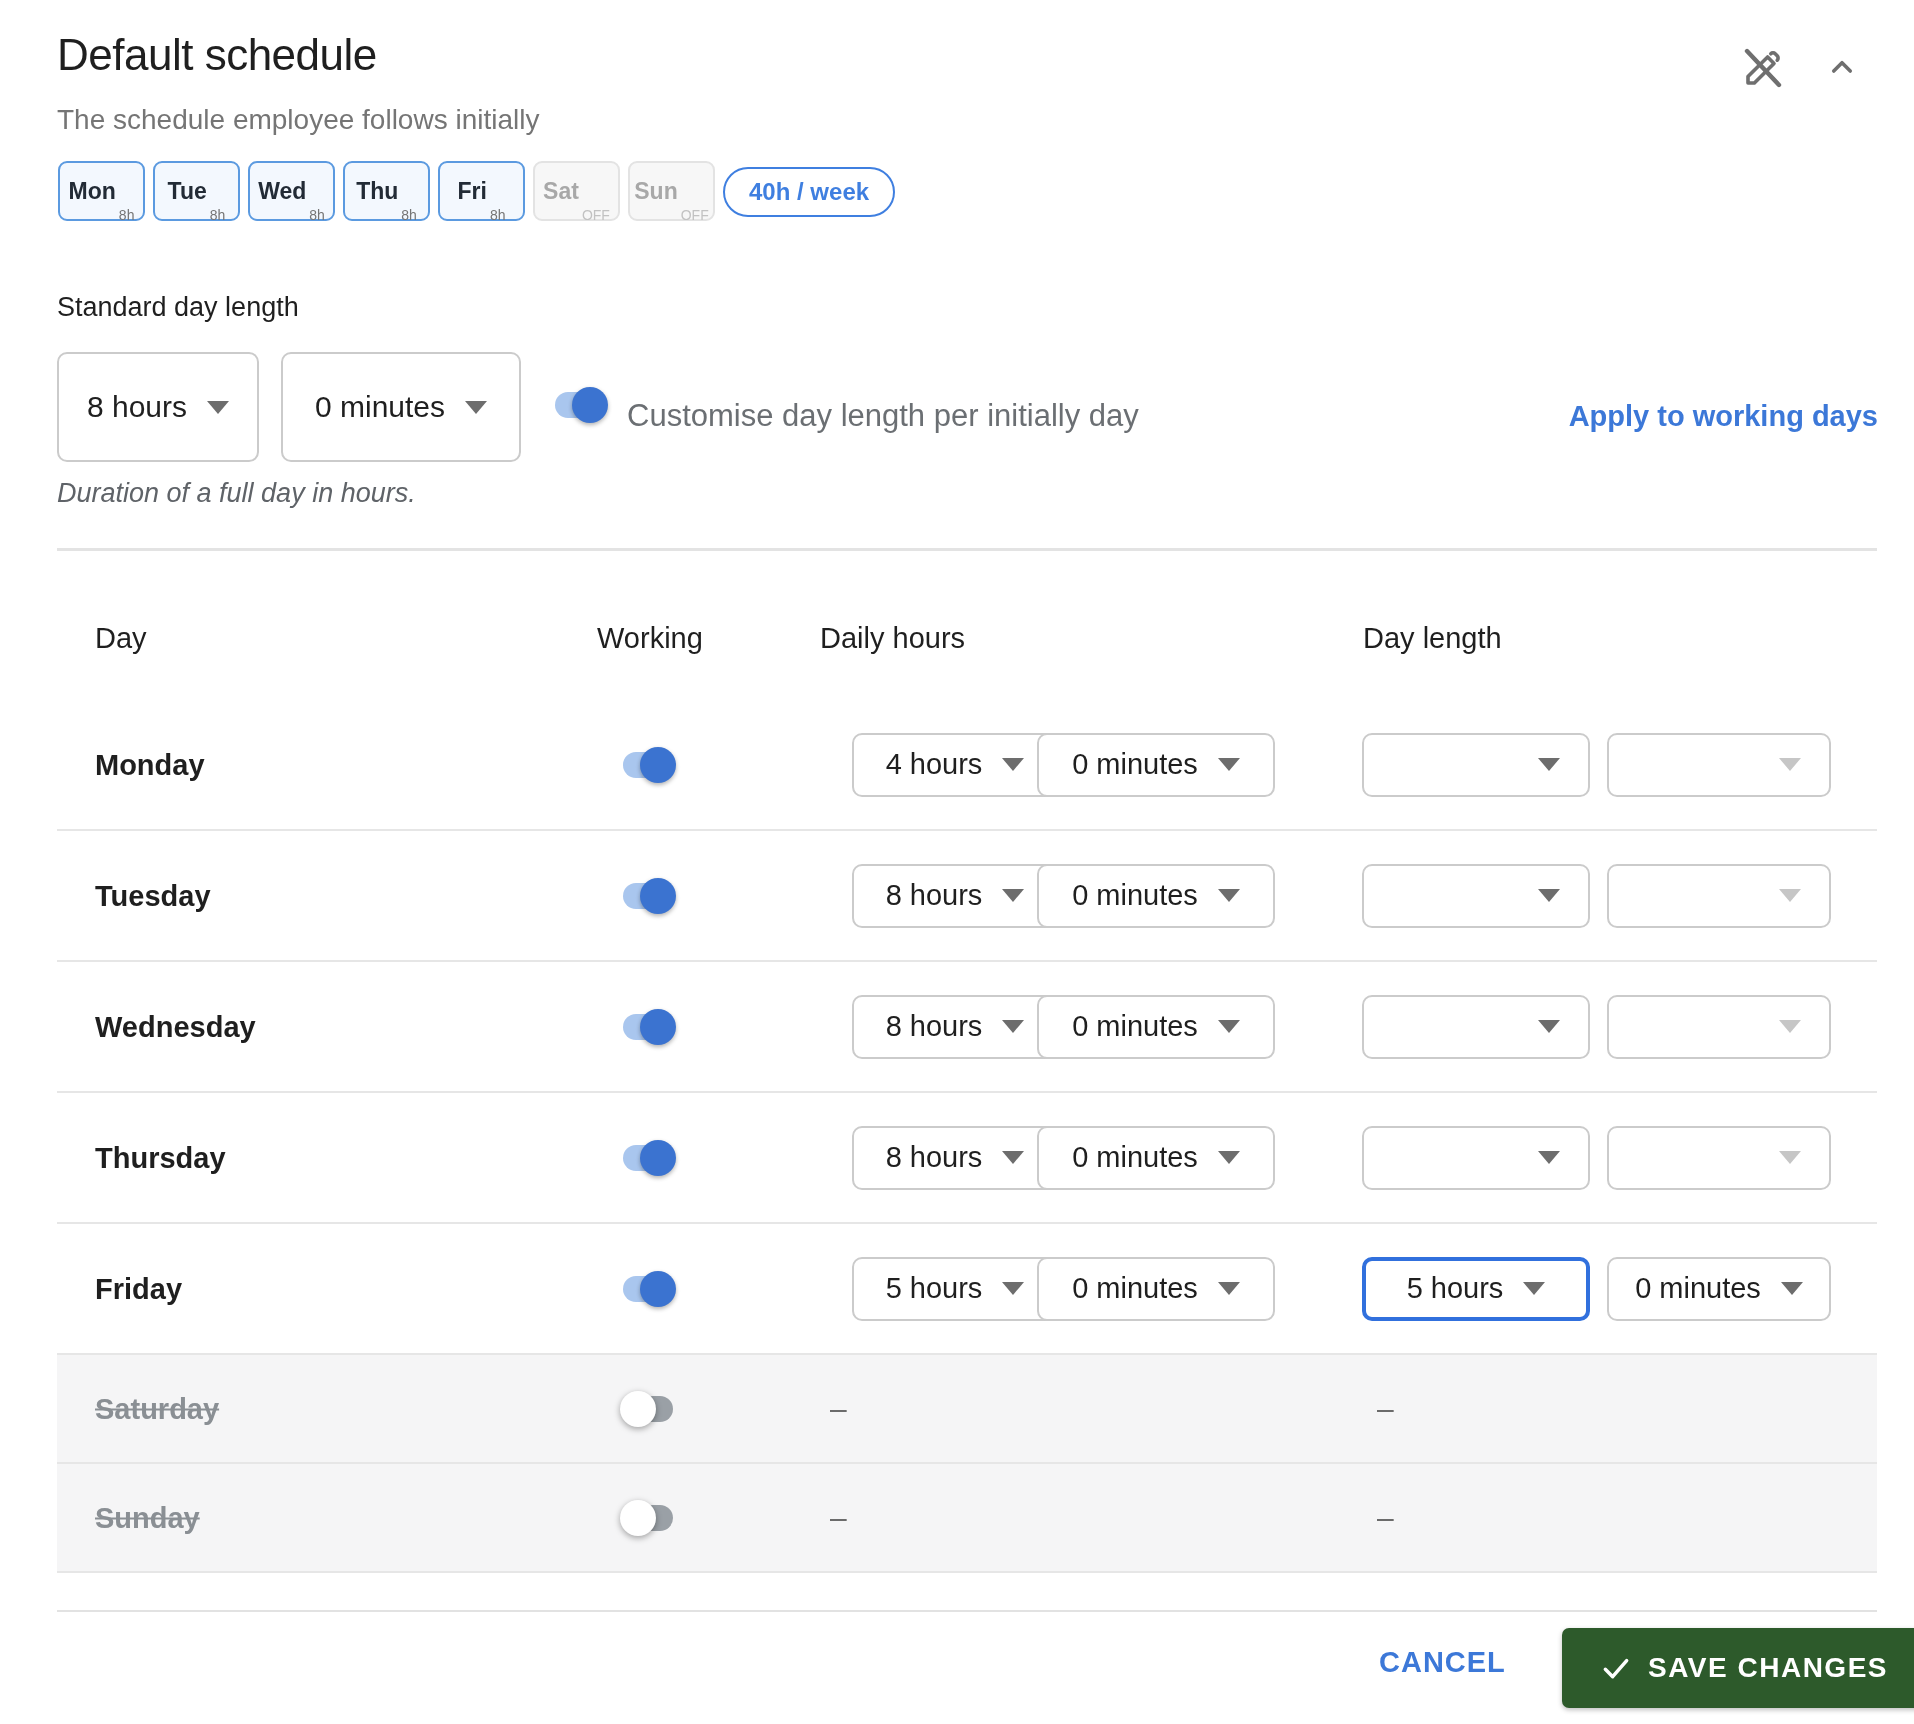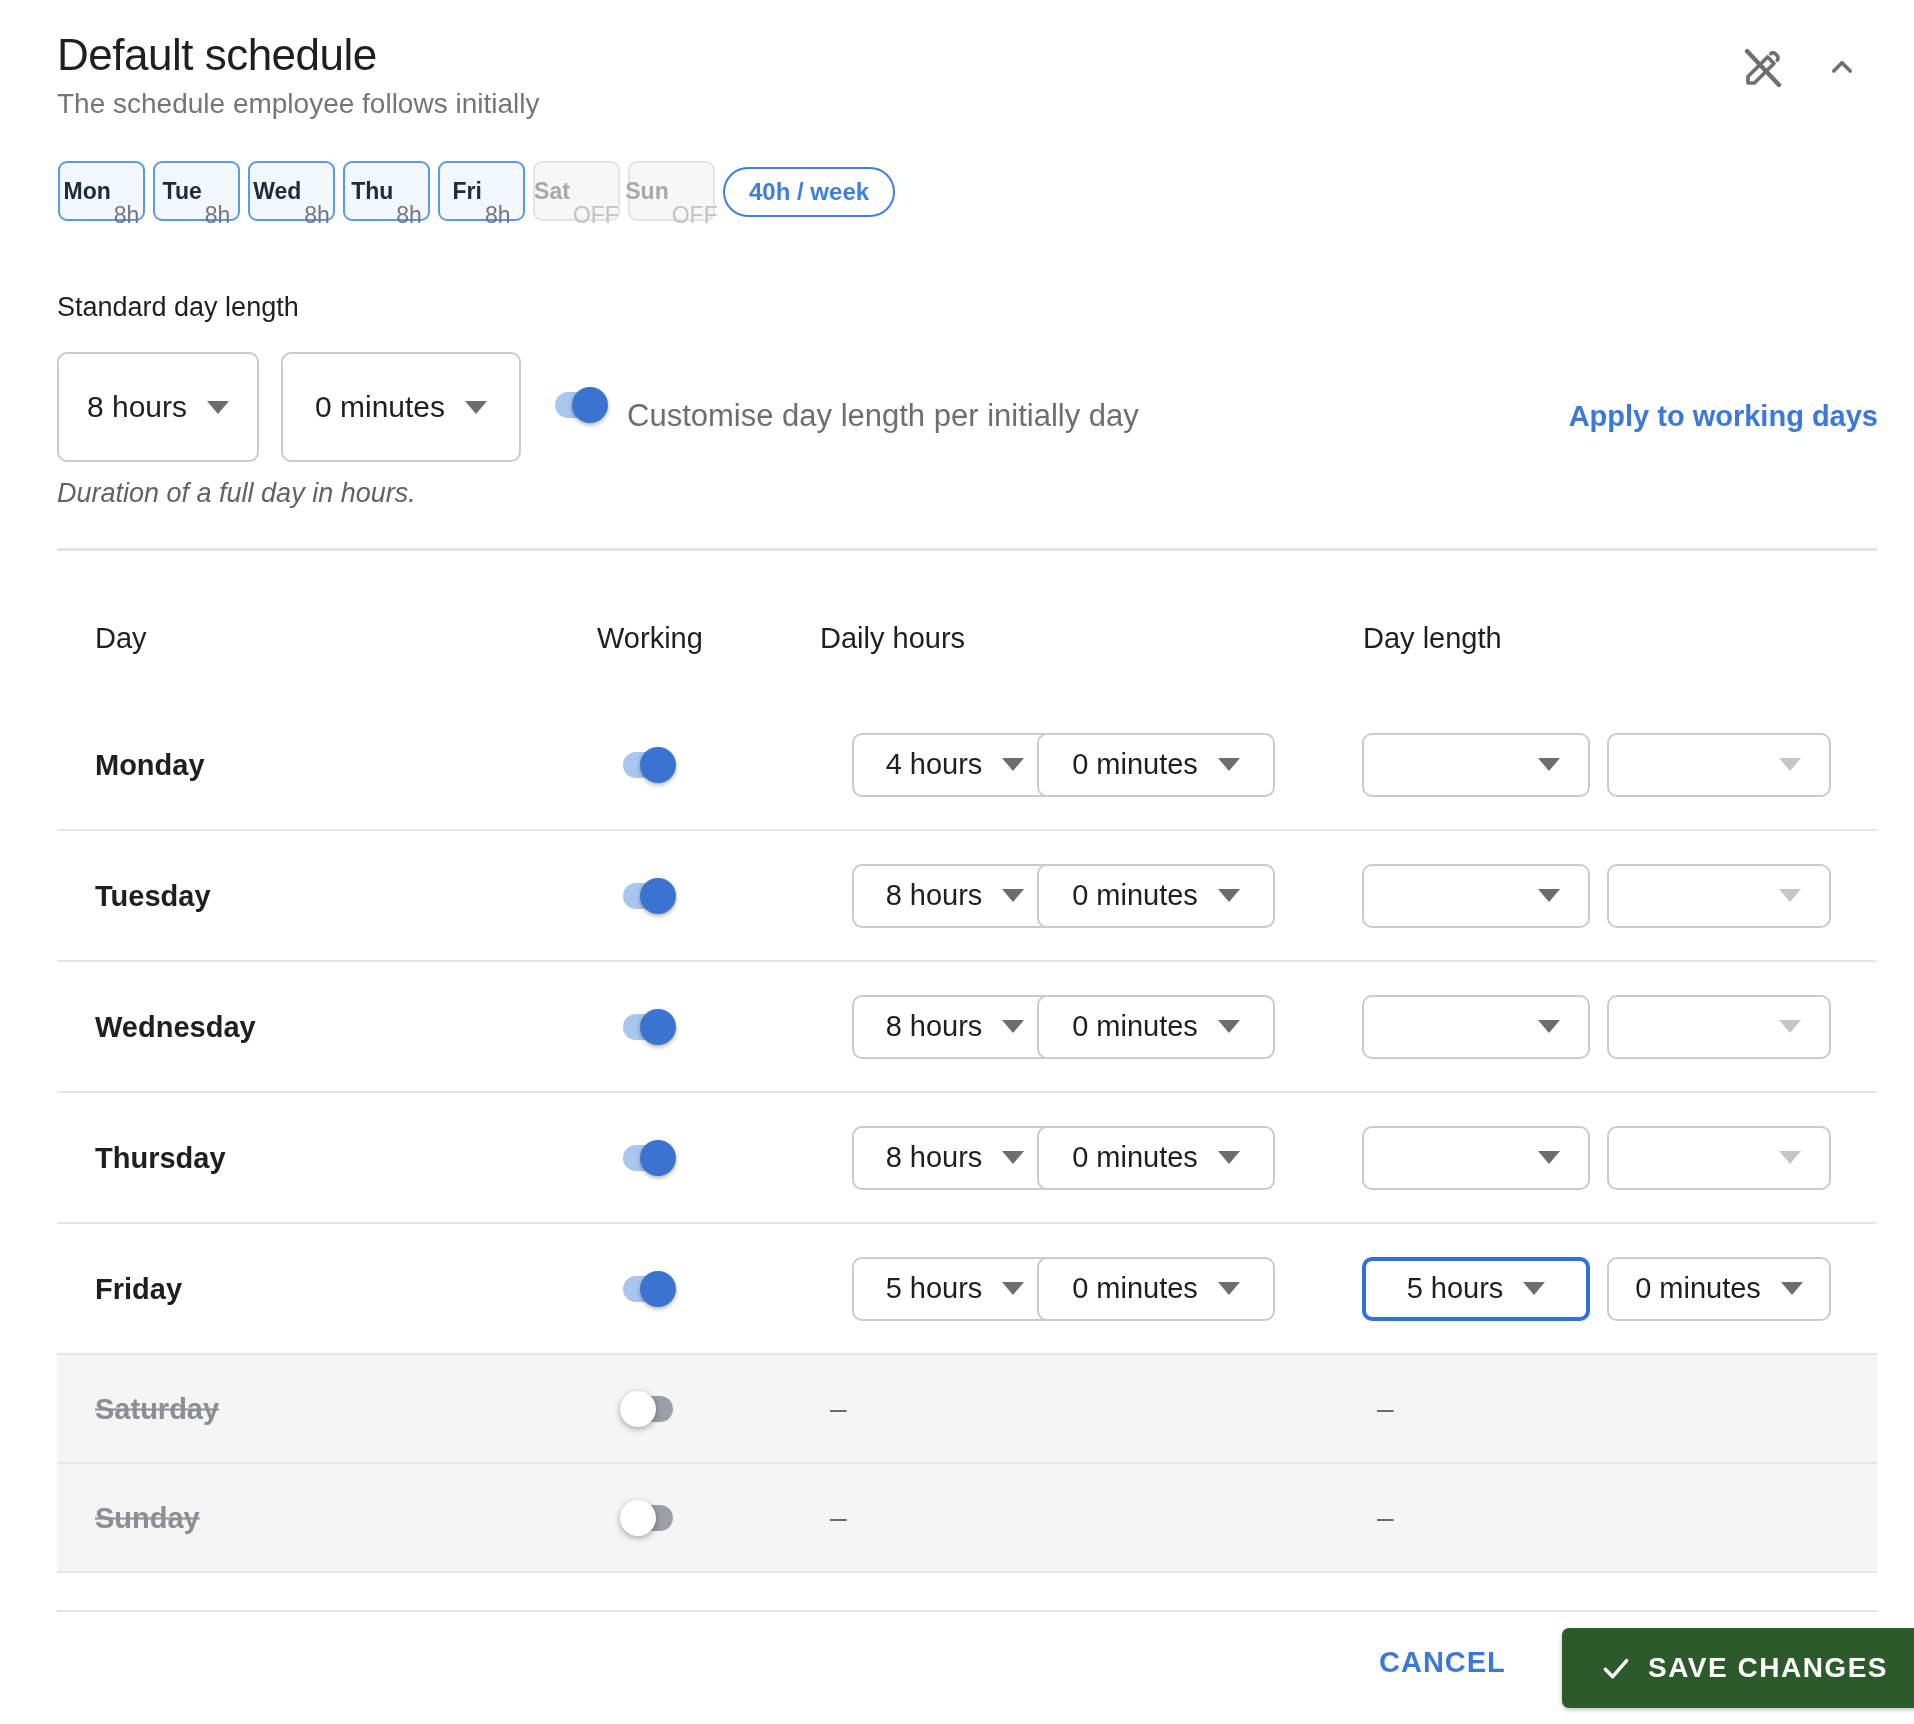--- a/index.html
+++ b/index.html
@@ -3,33 +3,33 @@
 <meta charset="utf-8">
 <style>
   html,body{margin:0;padding:0;background:#ffffff;}
   .page{
     position:relative;width:1914px;height:1724px;background:#fff;overflow:hidden;
     font-family:"Liberation Sans", sans-serif;color:#202124;
   }
   .abs{position:absolute;}
   
   .title{left:57px;top:30px;font-size:44px;font-weight:400;letter-spacing:-0.5px;color:#1f1f1f;}
-  .subtitle{left:57px;top:88px;font-size:28px;color:#757575;}
+  .subtitle{left:57px;top:104px;font-size:28px;color:#757575;}
   .icon-btn{background:none;border:none;padding:0;cursor:pointer;}
   .edit-off{left:1738px;top:44px;}
   .collapse{left:1824px;top:50px;}
   
   .chips{left:58px;top:161px;display:flex;gap:8px;}
   .chip{
     width:87px;height:60px;border-radius:9px;border:2px solid #e3e3e3;background:#f7f7f7;
     display:flex;flex-direction:row;align-items:center;justify-content:center;gap:3px;
     box-sizing:border-box;cursor:pointer;
   }
   .chip .chip-day{font-size:23px;font-weight:700;color:#a8a8a8;}
-  .chip .chip-val{font-size:23px;color:#c2c2c2;margin-top:48px;}
+  .chip .chip-val{font-size:14px;color:#c2c2c2;margin-top:48px;}
   .chip.active{border-color:#5b9ae0;background:#f3f8fe;}
   .chip.active .chip-day{color:#222b36;}
   .chip.active .chip-val{color:#757575;}
   .pill{
     left:723px;top:167px;height:50px;border:2px solid #3f7fe0;border-radius:26px;
     display:flex;align-items:center;padding:0 24px;box-sizing:border-box;
     font-size:24px;font-weight:700;color:#3f7fe0;background:#fff;
   }
   
   .std-label{left:57px;top:292px;font-size:27px;color:#1f1f1f;}

